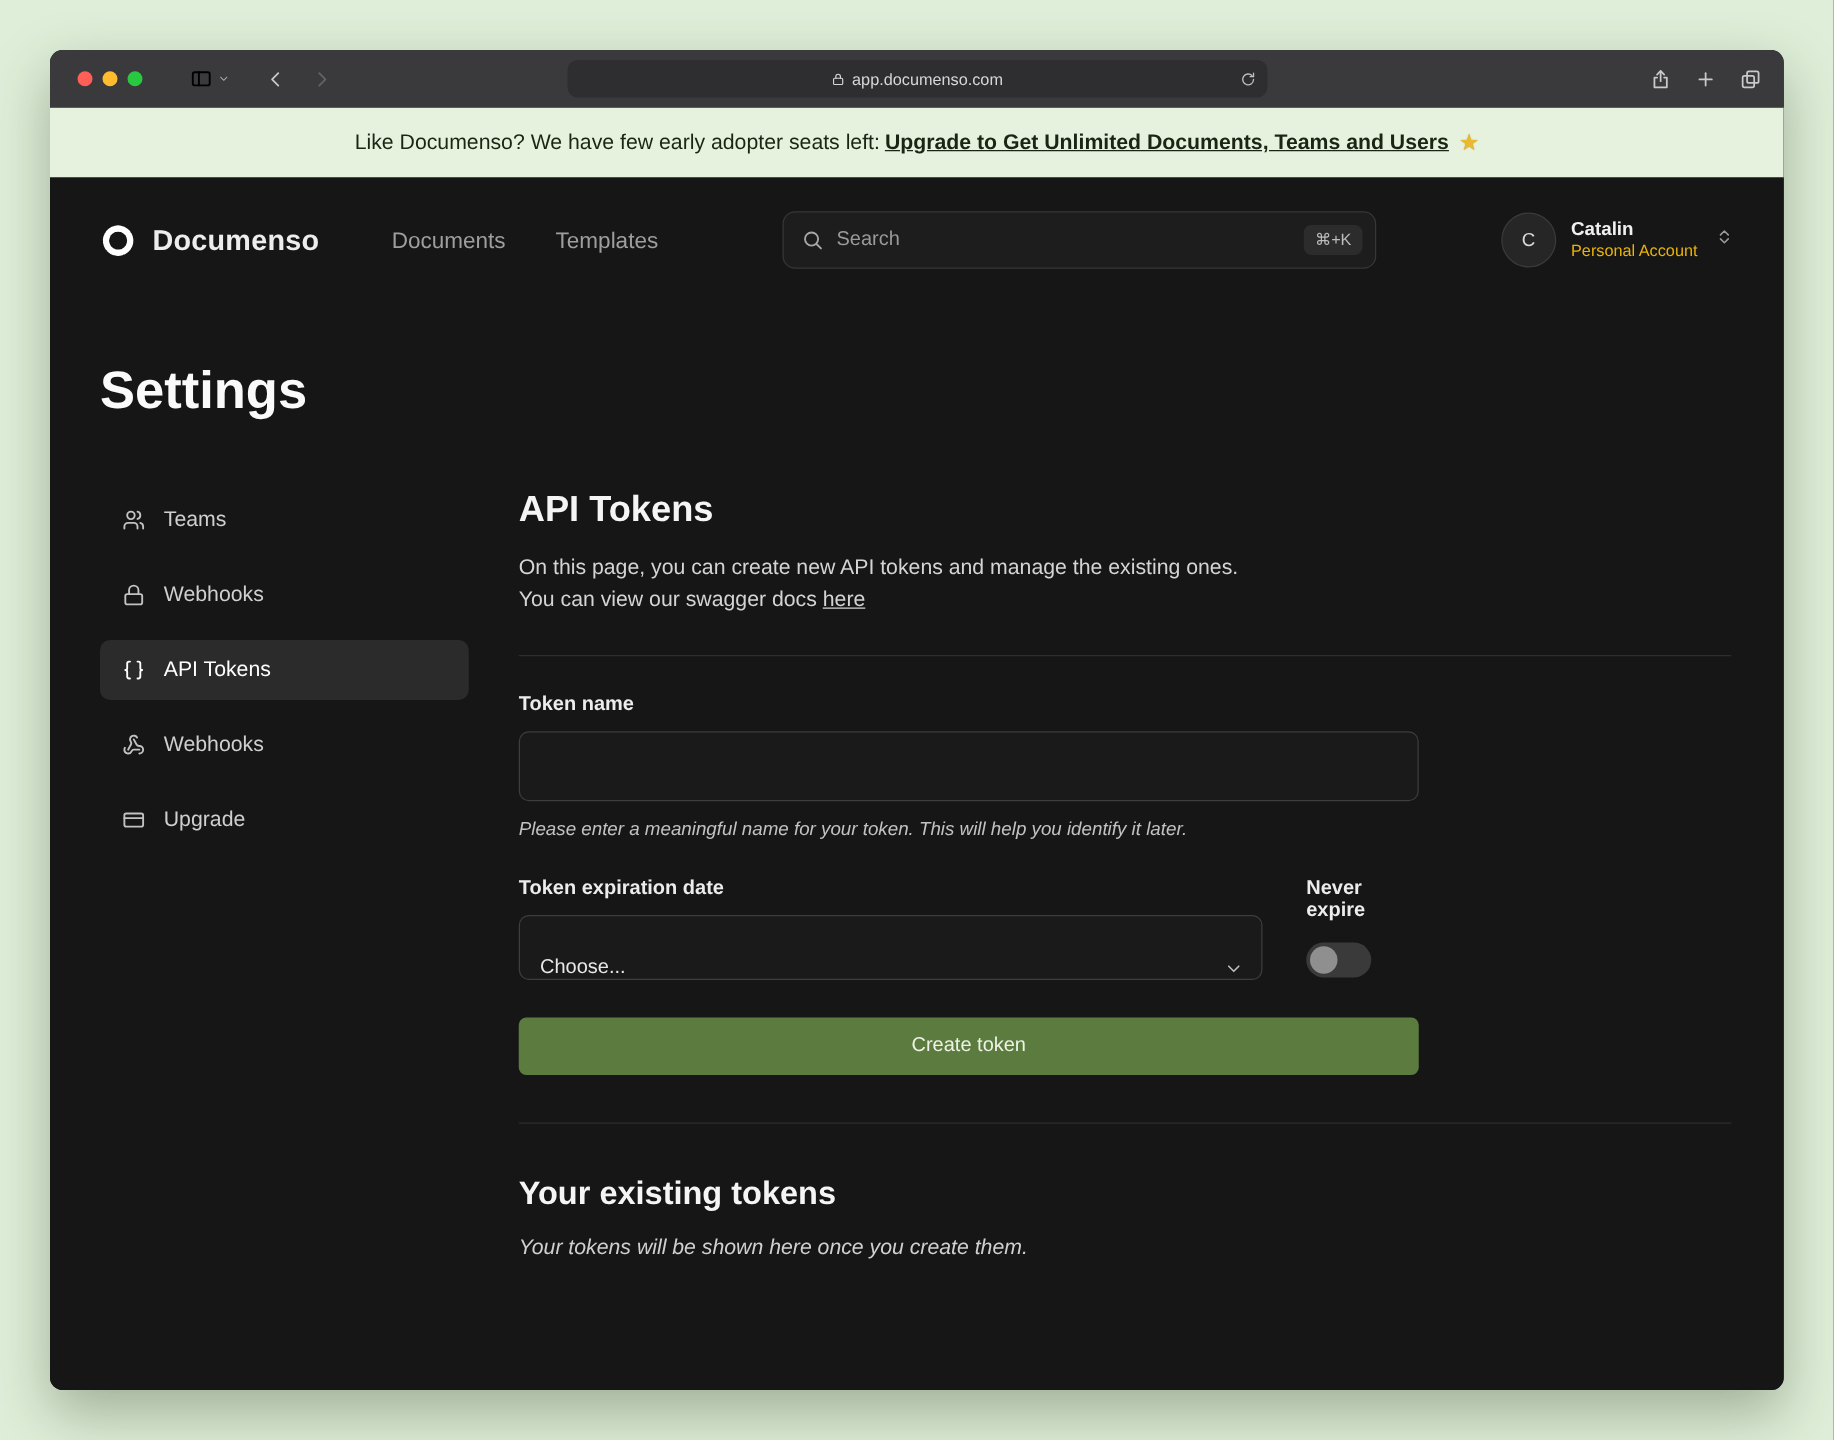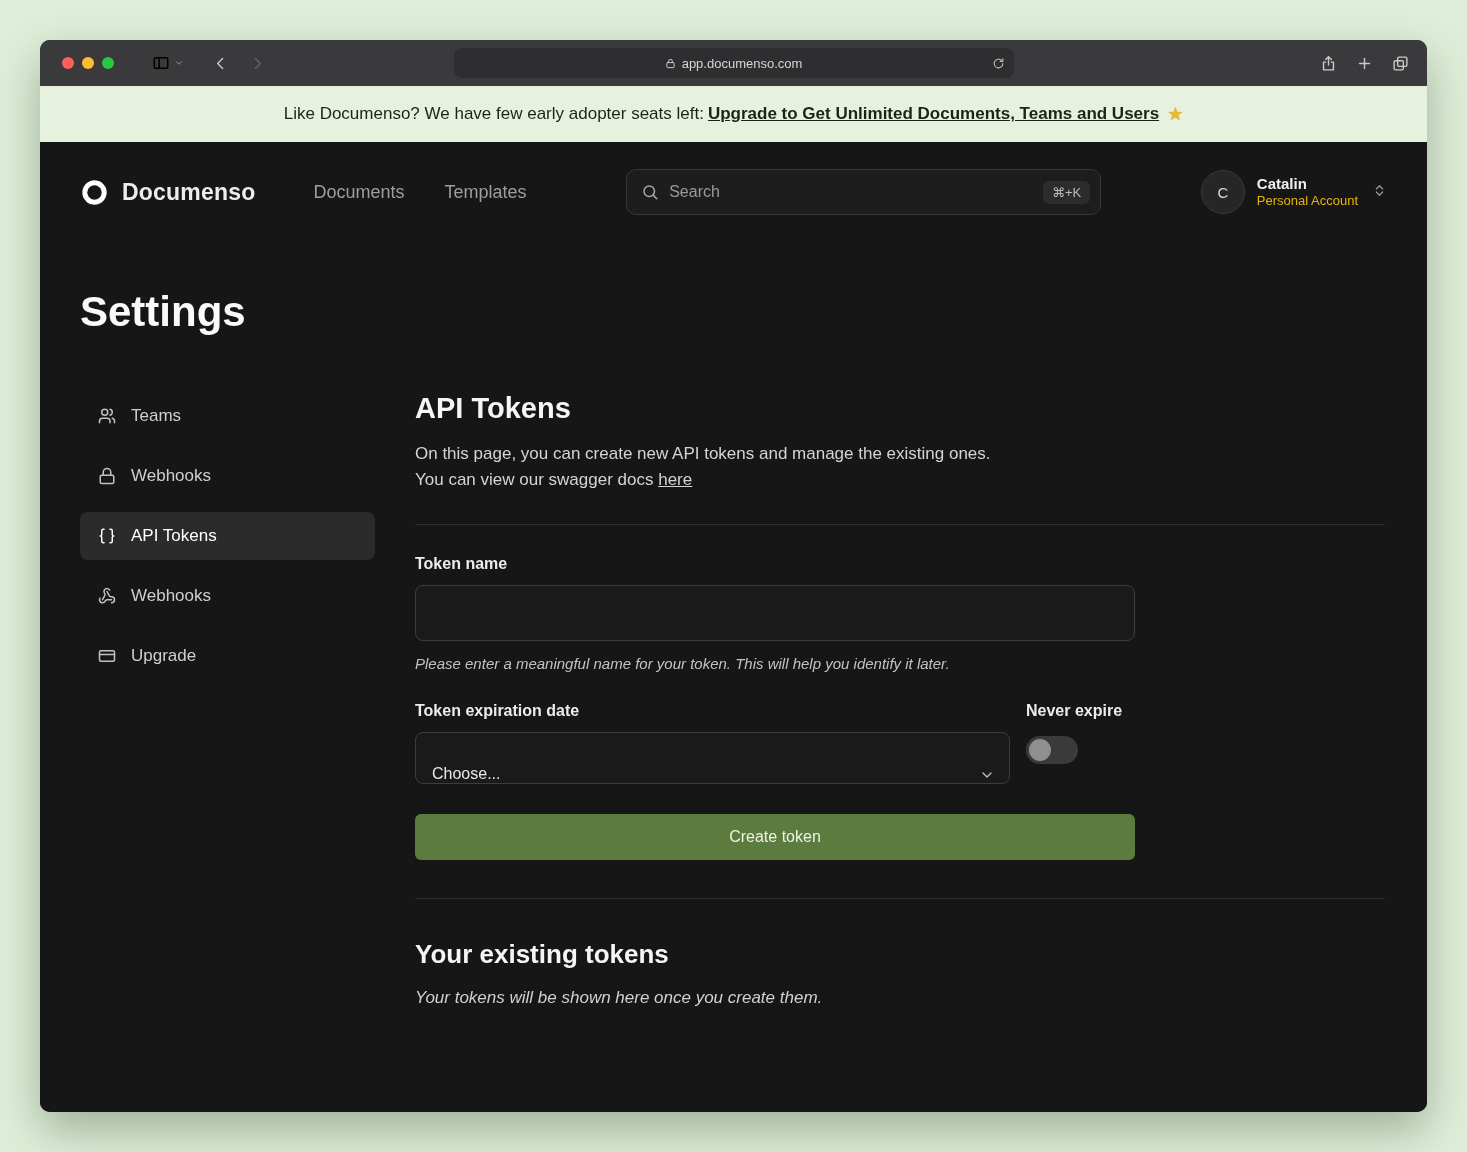--- a/index.html
+++ b/index.html
@@ -120,21 +120,21 @@
   .form { width: 720px; }
   .field-label { font-size: 16px; font-weight: 700; color: #ececec; }
   .text-input {
     margin-top: 12px; width: 100%; height: 56px;
     background: #1a1a1a; border: 1px solid #3d3d3d; border-radius: 8px;
     color: #ececec; font-size: 16px; padding: 0 16px; outline: none;
     font-family: inherit;
   }
   .help { margin-top: 14px; font-size: 15px; font-style: italic; color: #c2c2c2; }
 
-  .expire-row { display: flex; gap: 16px; margin-top: 30px; }
+  .expire-row { display: flex; gap: 35px; margin-top: 30px; }
   .expire-left { width: 595px; }
   .expire-right { flex: 1; }
   .select {
     margin-top: 12px; height: 52px;
     border: 1px solid #3d3d3d; border-radius: 8px; background: #1a1a1a;
     display: flex; align-items: flex-end; justify-content: space-between;
     padding: 0 14px 0 16px; font-size: 16px; color: #e8e8e8; cursor: pointer;
   }
   .select svg { color: #bdbdbd; }
   .never-label { font-weight: 700; }

